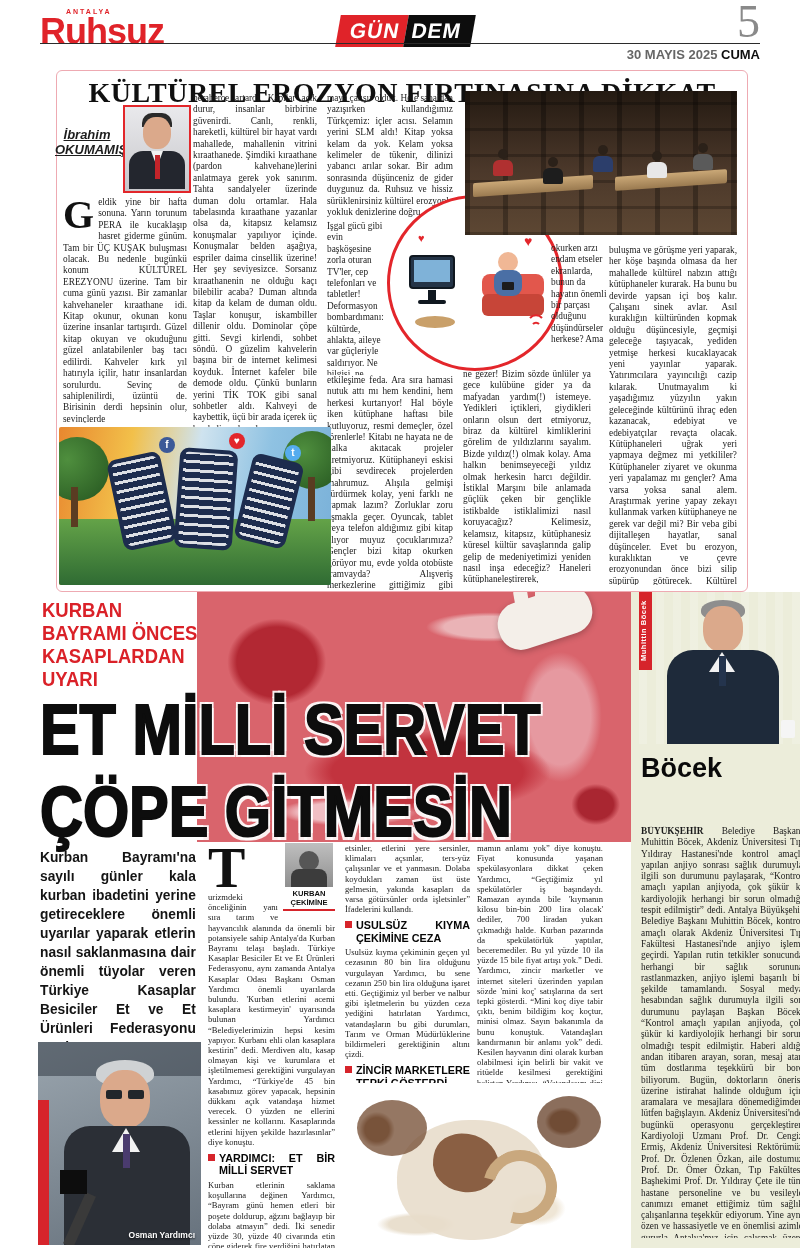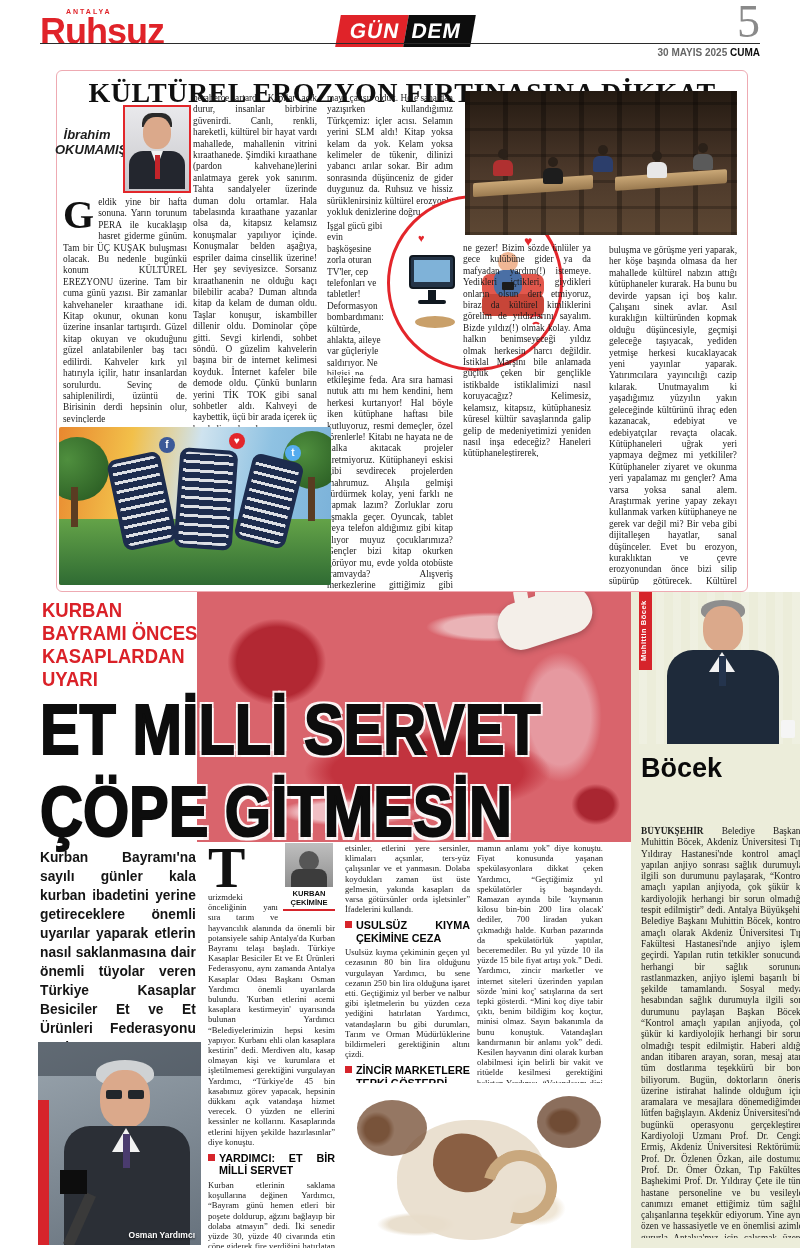--- a/index.html
+++ b/index.html
@@ -10,26 +10,26 @@
   .b2{font-family:"Liberation Serif",serif;font-size:8.6px;line-height:10.2px;color:#1b1b1b;}
   .clip{overflow:hidden;}
   
   .brand-small{font-size:7px;font-weight:800;letter-spacing:2px;color:#e02329;margin-left:26px;}
   .brand-name{font-size:36px;font-weight:900;color:#e02329;line-height:34px;letter-spacing:-1px;}
   .gundem{display:flex;transform:skewX(-10deg);font-weight:800;font-size:21px;color:#fff;letter-spacing:1px;}
   .gundem .g1{background:#e02329;padding:4px 6px 4px 12px;}
   .gundem .g2{background:#0d0d0d;padding:4px 12px 4px 6px;}
   .pageno{font-family:"Liberation Serif",serif;font-size:46px;color:#8a8a8a;line-height:44px;}
   .hrule{border-top:1.5px solid #2b2b2b;}
-  .dateline{font-size:10px;font-weight:700;color:#666;}
+  .dateline{font-size:13px;font-weight:700;color:#666;}
   .dateline b{color:#0e0e0e;font-weight:900;}
   
   .a1box{border:1.5px solid #eeaab2;border-radius:6px;background:#fff;}
   .a1head{font-family:"Liberation Serif",serif;font-weight:700;font-size:28px;letter-spacing:.5px;color:#101010;text-align:center;white-space:nowrap;}
-  .authname{font-style:italic;font-weight:800;font-size:13px;line-height:15px;color:#1d1d1d;text-align:center;}
+  .authname{font-style:italic;font-weight:800;font-size:13px;line-height:15px;color:#1d1d1d;text-align:center;text-decoration:underline;}
   .aphoto{background:linear-gradient(#e9e9ec,#c7c7cb);border:2px solid #e2262a;}
   .aphoto .corner{position:absolute;left:-9px;top:-9px;width:32px;height:32px;background:#101010;z-index:-1;}
   .dcap{float:left;font:700 40px/34px "Liberation Serif",serif;padding:1px 4px 0 0;color:#111;}
   .dcap2{float:left;font:700 56px/47px "Liberation Serif",serif;padding:2px 5px 0 0;color:#111;}
   
   .libphoto{background:linear-gradient(#241a12,#4b382a 55%,#5d4733);}
   .lib-shelves{position:absolute;inset:0;background:repeating-linear-gradient(90deg,rgba(0,0,0,.35) 0 5px,transparent 5px 38px),repeating-linear-gradient(0deg,rgba(0,0,0,.28) 0 3px,transparent 3px 26px);opacity:.8;}
   .lib-desk{position:absolute;background:linear-gradient(#caa877,#9a7a50);transform:skewY(-4deg);border-radius:2px;}
   .fig{position:absolute;}
   .fig .hd{width:10px;height:10px;border-radius:50%;background:#2b2119;margin:0 auto;}
@@ -157,20 +157,21 @@
         <div class="hd"></div>
         <div class="sh" style="background:#e8e8e8;"></div>
       </div>
     <div class="fig" style="left:228px;top:52px;">
         <div class="hd"></div>
         <div class="sh" style="background:#5a5a5a;"></div>
       </div>
   </div>
 
   <div class="abs" style="left:406px;top:172px;width:128px;">
+    <div class="b1 clip" style="margin-left:88px;width:58px;height:126px;">okurken arzı endam etseler ekranlarda, bunun da hayatın önemli bir parçası olduğunu düşündürseler herkese? Ama</div>
     <div class="b1 just clip" style="width:128px;height:214px;">ne gezer! Bizim sözde ünlüler ya gece kulübüne gider ya da mafyadan yardım(!) istemeye. Yedikleri içtikleri, giydikleri onların olsun dert etmiyoruz, biraz da kültürel kimliklerini görelim de yıldızlarını sayalım. Bizde yıldız(!) olmak kolay. Ama halkın benimseyeceği yıldız olmak herkesin harcı değildir. İstiklal Marşını bile anlamada güçlük çeken bir gençlikle istikbalde istiklalimizi nasıl koruyacağız? Kelimesiz, kelamsız, kitapsız, kütüphanesiz küresel kültür savaşlarında galip gelip de medeniyetimizi yeniden nasıl inşa edeceğiz? Haneleri kütüphaneleştirerek, kütüphaneleri haneleştirerek. Kelamın, kitabın kıymetini arttırarak, yazıyı yazan yücelterek. Kültür köprüsü kütüphaneleri</div>
   </div>
 
   <div class="abs b1 just clip" style="left:552px;top:174px;width:128px;height:340px;">buluşma ve görüşme yeri yaparak, her köşe başında olmasa da her mahallede kültürel nabzın attığı kütüphaneler kurarak. Ha bunu bu devirde yapsan içi boş kalır. Çalışanı sinek avlar. Asıl kuraklığın kültüründen kopmak olduğu düşüncesiyle, geçmişi geleceğe taşıyacak, yediden yetmişe herkesi kucaklayacak yeni yayınlar yaparak. Yatırımcılara yayıncılığı cazip kılarak. Unutmayalım ki yaşadığımız yüzyılın yakın geleceğinde kültürünü ihraç eden kazanacak, edebiyat ve edebiyatçılar revaçta olacak. Kütüphaneleri uğrak yeri yapmaya değmez mi yetkililer? Kütüphaneler ziyaret ve okunma yeri yapalamaz mı gençler? Ama varsa yoksa sanal alem. Araştırmak yerine yapay zekayı kullanmak varken kütüphaneye ne gerek var değil mi? Bir veba gibi dijitalleşen hayatlar, sanal düşünceler. Evet bu erozyon, kuraklıktan ve çevre erozyonundan önce bizi silip süpürüp götürecek. Kültürel erozyon fırtınası öyle sert esiyor ki kasırgaya dönüşecek. Haberimiz ola!</div>
 
   <div class="abs parkillo" style="left:2px;top:356px;width:272px;height:158px;">
     <div class="park-grass"></div>
     <div class="tree" style="left:-14px;top:10px;width:64px;height:64px;"></div>
     <div class="trunk" style="left:12px;top:60px;height:40px;"></div>
     <div class="tree" style="right:-10px;top:4px;width:58px;height:58px;"></div>

